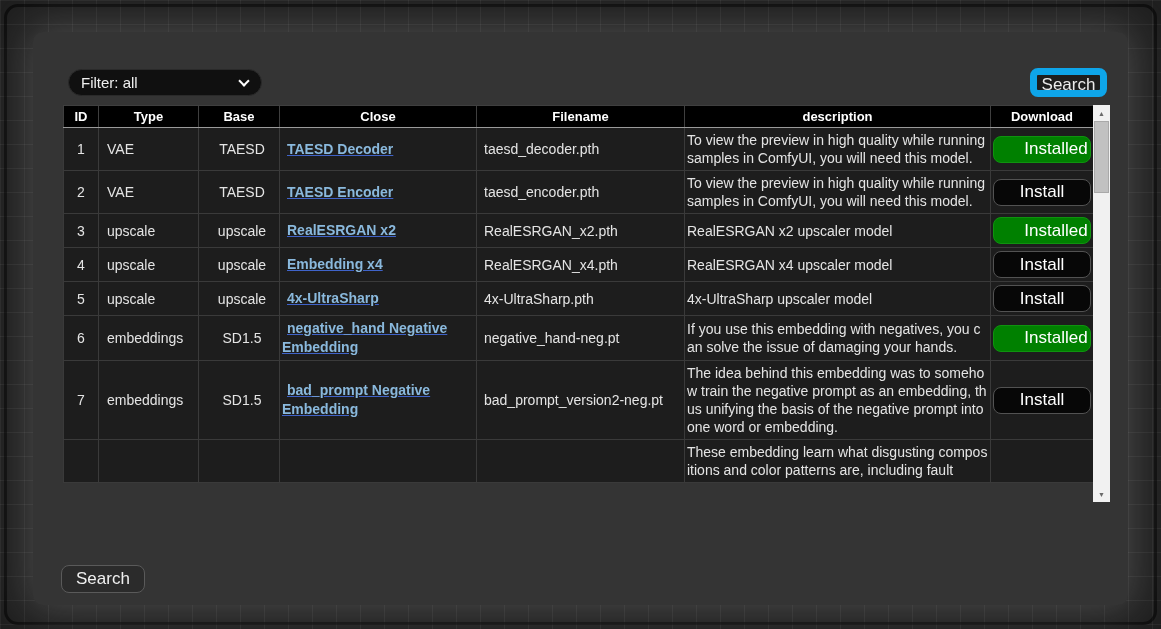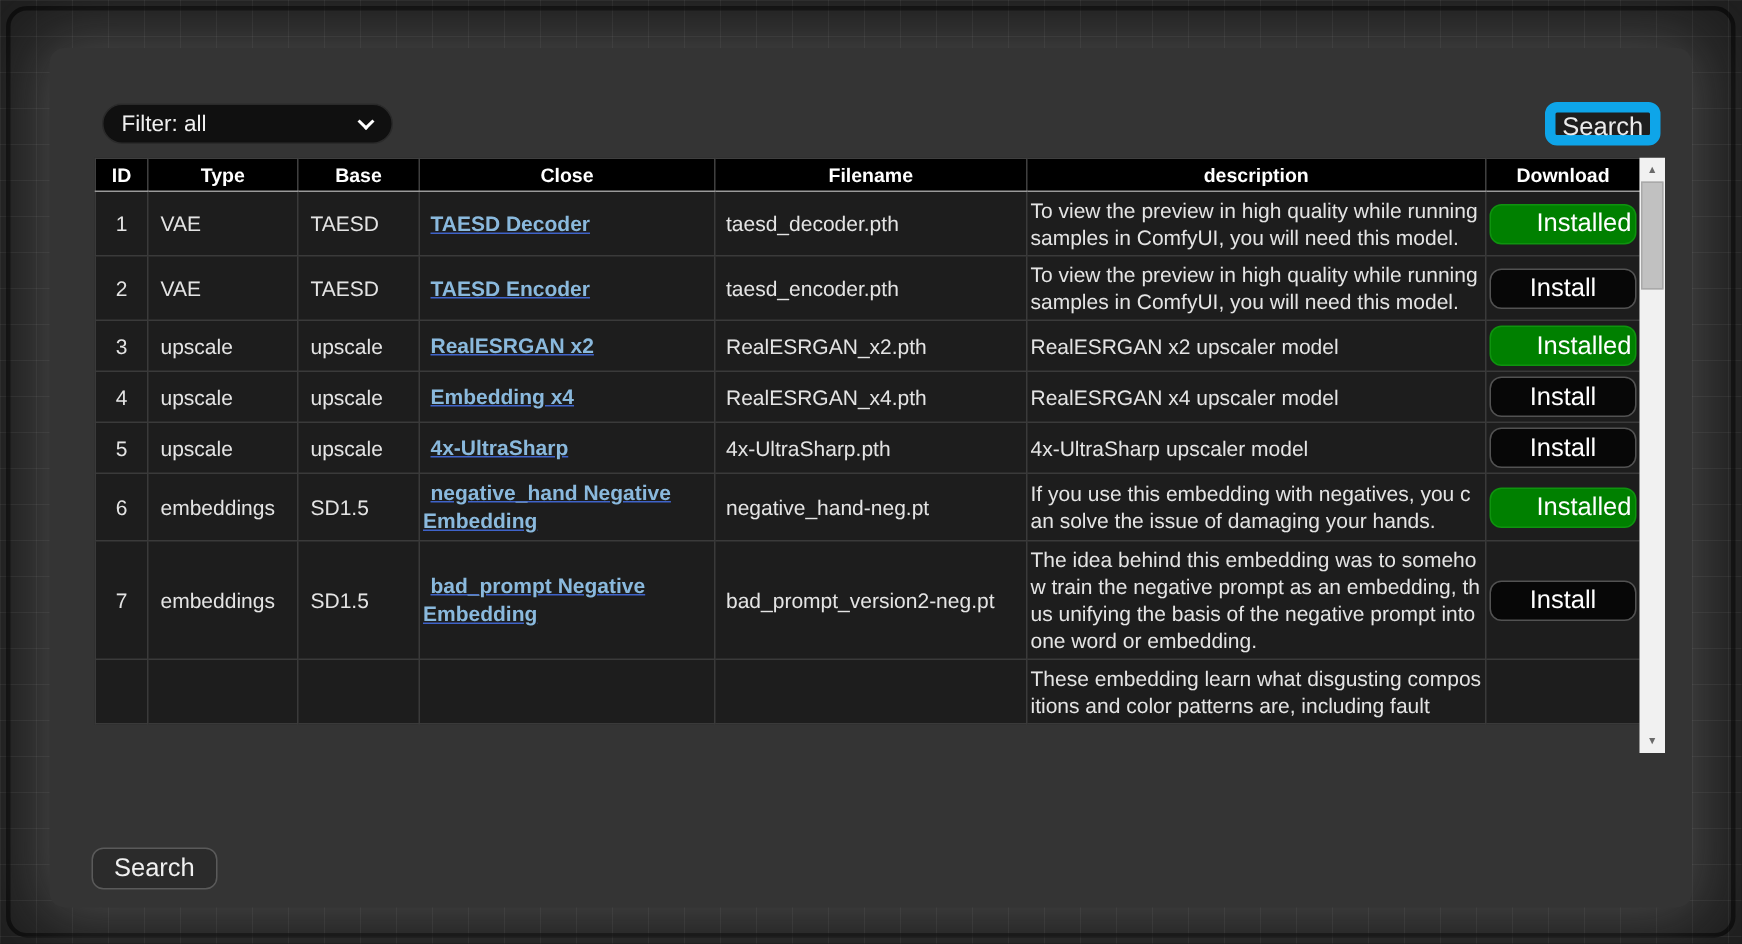--- a/index.html
+++ b/index.html
@@ -68,21 +68,21 @@
     background: #000; color: #fff; font-size: 13px; font-weight: bold;
     text-align: center; padding: 3px 2px;
     border: 1px solid #3f3f3f; border-bottom: 1px solid #9a9a9a;
   }
   .models td {
     border: 1px solid #3a3a3a; color: #e4e4e4; font-size: 14px;
     padding: 3px 2px; vertical-align: middle;
   }
   .col-id       { width: 35px;  text-align: center; }
   .col-type     { width: 100px; padding-left: 8px !important; }
-  .col-base     { width: 81px;  padding-left: 8px !important; }
+  .col-base     { width: 81px;  padding-left: 8px !important; text-align: center; }
   .col-name     { width: 197px; }
   .col-filename { width: 208px; padding-left: 7px !important; }
   .col-description { width: 306px; font-size: 13.5px; line-height: 18px;
                      word-break: break-all; color: #dedede; }
   .col-download { width: 103px; text-align: center; }
   .model-link {
     color: var(--link-blue, #8ab9dd); font-weight: bold; font-size: 14px;
     text-decoration: underline; text-decoration-color: var(--link-underline, #3f63c9);
     text-indent: 5px; display: inline-block; cursor: pointer; line-height: 19px;
   }

